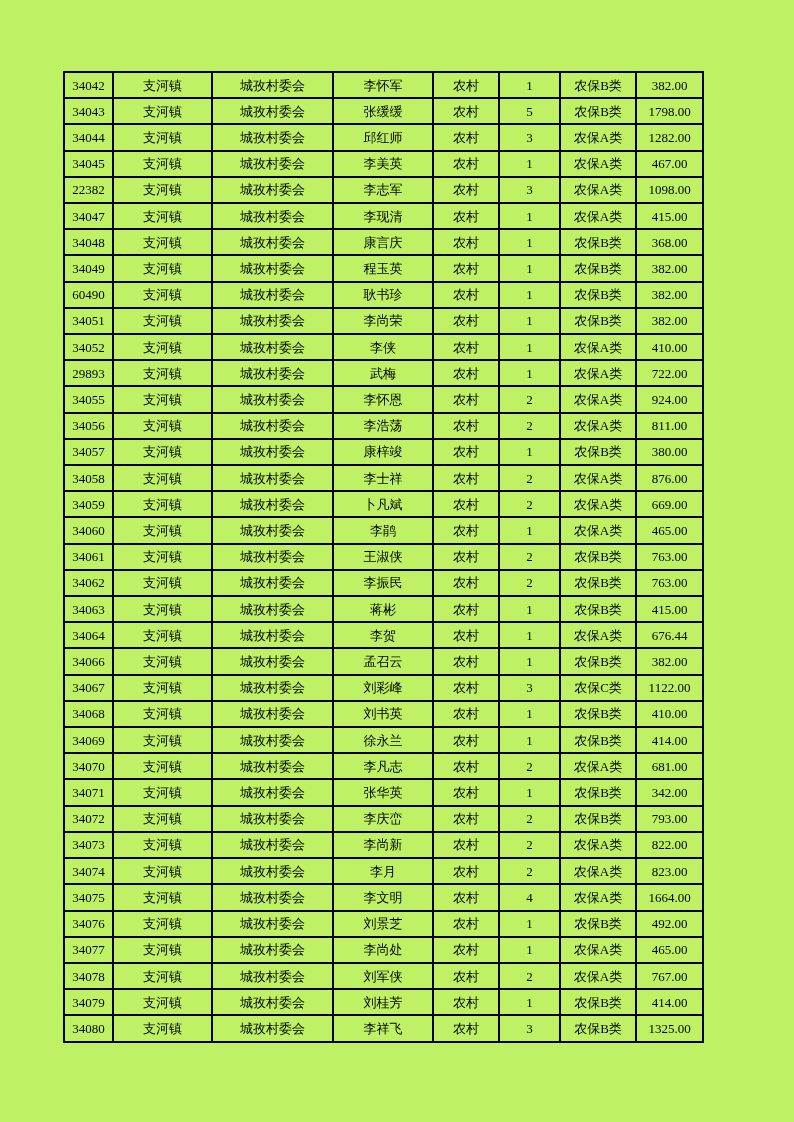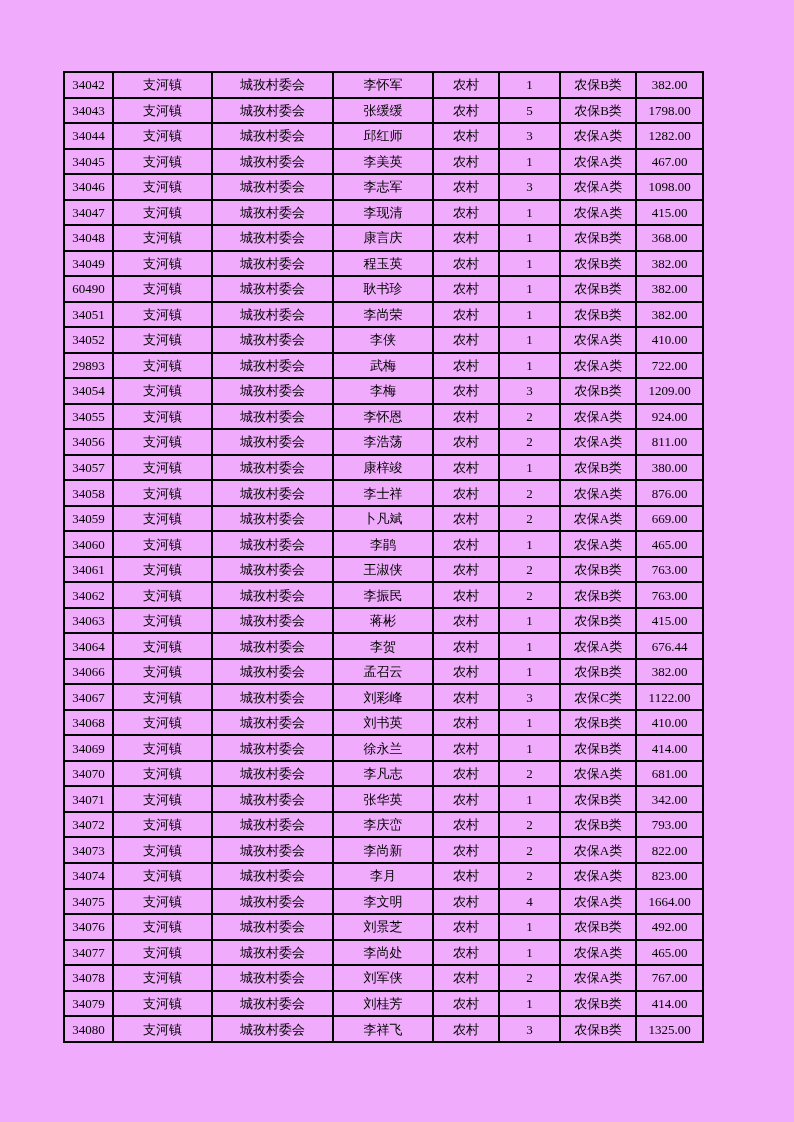--- a/index.html
+++ b/index.html
@@ -12,21 +12,21 @@
     height: 1122px;
     position: relative;
     font-family: "Liberation Serif", "DejaVu Serif", serif;
     color: #000000;
   }
   .page {
     position: absolute;
     left: 0; top: 0;
     width: 794px;
     height: 1122px;
-    background: #f0abfc;
+    background: #bef264;
     overflow: hidden;
   }
   table.data-table {
     position: absolute;
     left: 63px;
     top: 71px;
     width: 640px;
     height: 972px;
     border-collapse: separate;
     border-spacing: 0;
@@ -103,21 +103,21 @@
     <td>34045</td>
     <td>支河镇</td>
     <td>城孜村委会</td>
     <td>李美英</td>
     <td>农村</td>
     <td>1</td>
     <td>农保A类</td>
     <td>467.00</td>
   </tr>
         <tr>
-    <td>34046</td>
+    <td>22382</td>
     <td>支河镇</td>
     <td>城孜村委会</td>
     <td>李志军</td>
     <td>农村</td>
     <td>3</td>
     <td>农保A类</td>
     <td>1098.00</td>
   </tr>
         <tr>
     <td>34047</td>
@@ -181,30 +181,20 @@
   </tr>
         <tr>
     <td>29893</td>
     <td>支河镇</td>
     <td>城孜村委会</td>
     <td>武梅</td>
     <td>农村</td>
     <td>1</td>
     <td>农保A类</td>
     <td>722.00</td>
-  </tr>
-        <tr>
-    <td>34054</td>
-    <td>支河镇</td>
-    <td>城孜村委会</td>
-    <td>李梅</td>
-    <td>农村</td>
-    <td>3</td>
-    <td>农保B类</td>
-    <td>1209.00</td>
   </tr>
         <tr>
     <td>34055</td>
     <td>支河镇</td>
     <td>城孜村委会</td>
     <td>李怀恩</td>
     <td>农村</td>
     <td>2</td>
     <td>农保A类</td>
     <td>924.00</td>

